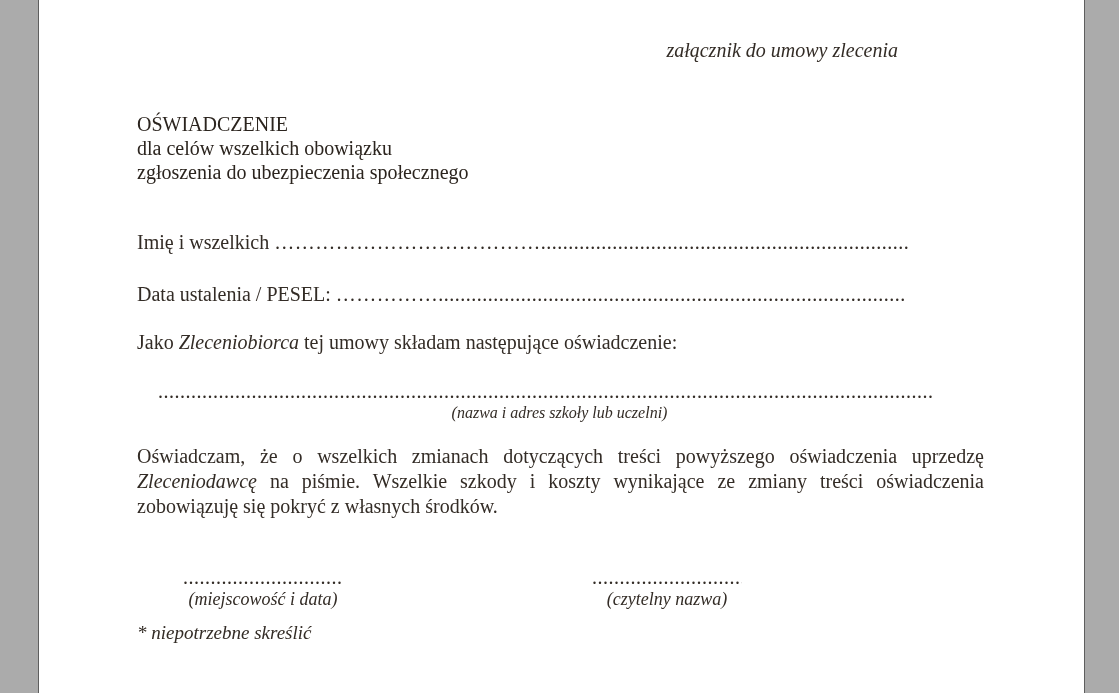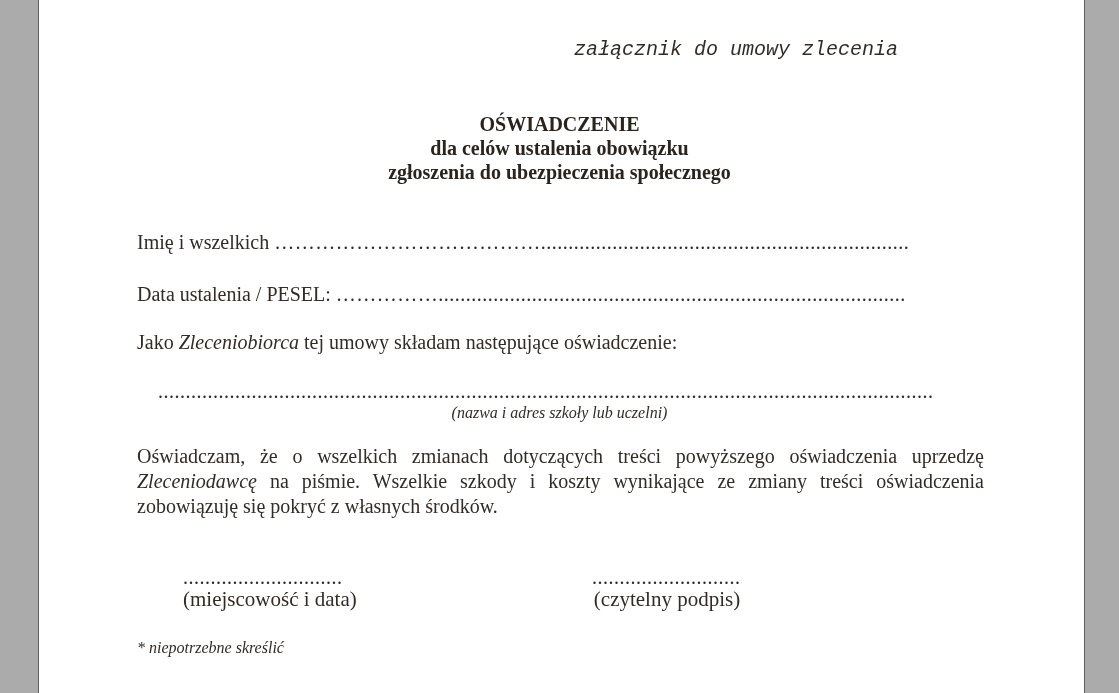--- a/index.html
+++ b/index.html
@@ -24,26 +24,25 @@
     padding: 38px 102px 0 98px;
     color: #332c26;
     font-size: 20px;
     overflow: hidden;
   }
   .attachment-note {
     text-align: right;
     padding-right: 84px;
     font-style: italic;
     line-height: 24px;
-    font-family: Liberation Mono, monospace;
   }
   .title-block {
     margin-top: 50px;
-    text-align: center;
-    font-weight: bold;
+    text-align: left;
+    font-weight: normal;
     line-height: 24px;
     color: #2b241e;
   }
   .field-row {
     white-space: nowrap;
     overflow: hidden;
     line-height: 25px;
   }
   .field-row.name  { margin-top: 46px; width: 772px; }
   .field-row.birth { margin-top: 27px; width: 768px; }
@@ -79,41 +78,42 @@
   .sig-block { text-align: center; }
   .sig-block.left  { margin-left: 46px;  width: 160px; }
   .sig-block.right { margin-left: 249px; width: 150px; }
   .sig-dots {
     white-space: nowrap;
     overflow: hidden;
     line-height: 20px;
     font-size: 20px;
   }
   .sig-caption {
-    font-size: 21px;
+    font-style: italic;
+    font-size: 18px;
     line-height: 24px;
     white-space: nowrap;
   }
   .footnote {
-    margin-top: 25px;
+    margin-top: 10px;
     font-style: italic;
-    font-size: 16px;
+    font-size: 19px;
     line-height: 24px;
   }
 </style>
 </head>
 <body>
 
 <div class="page">
 
   <div class="attachment-note">załącznik do umowy zlecenia</div>
 
   <div class="title-block">
     <div>OŚWIADCZENIE</div>
-    <div>dla celów ustalenia obowiązku</div>
+    <div>dla celów wszelkich obowiązku</div>
     <div>zgłoszenia do ubezpieczenia społecznego</div>
   </div>
 
   <div class="field-row name">
     <span>Imię i wszelkich </span><span class="leader">…………………………………........................................................................................................................</span>
   </div>
 
   <div class="field-row birth">
     <span>Data ustalenia / PESEL: </span><span class="leader">…………….............................................................................................................................................</span>
   </div>
@@ -131,19 +131,19 @@
     <span>Oświadczam, że o wszelkich zmianach dotyczących treści powyższego oświadczenia uprzedzę </span><span class="italic">Zleceniodawcę</span><span> na piśmie. Wszelkie szkody i koszty wynikające ze zmiany treści oświadczenia zobowiązuję się pokryć z własnych środków.</span>
   </div>
 
   <div class="signatures">
     <div class="sig-block left">
       <div class="sig-dots leader">..................................................</div>
       <div class="sig-caption">(miejscowość i data)</div>
     </div>
     <div class="sig-block right">
       <div class="sig-dots leader">..................................................</div>
-      <div class="sig-caption">(czytelny podpis)</div>
+      <div class="sig-caption">(czytelny nazwa)</div>
     </div>
   </div>
 
   <div class="footnote">* niepotrzebne skreślić</div>
 
 </div>
 
 </body></html>

